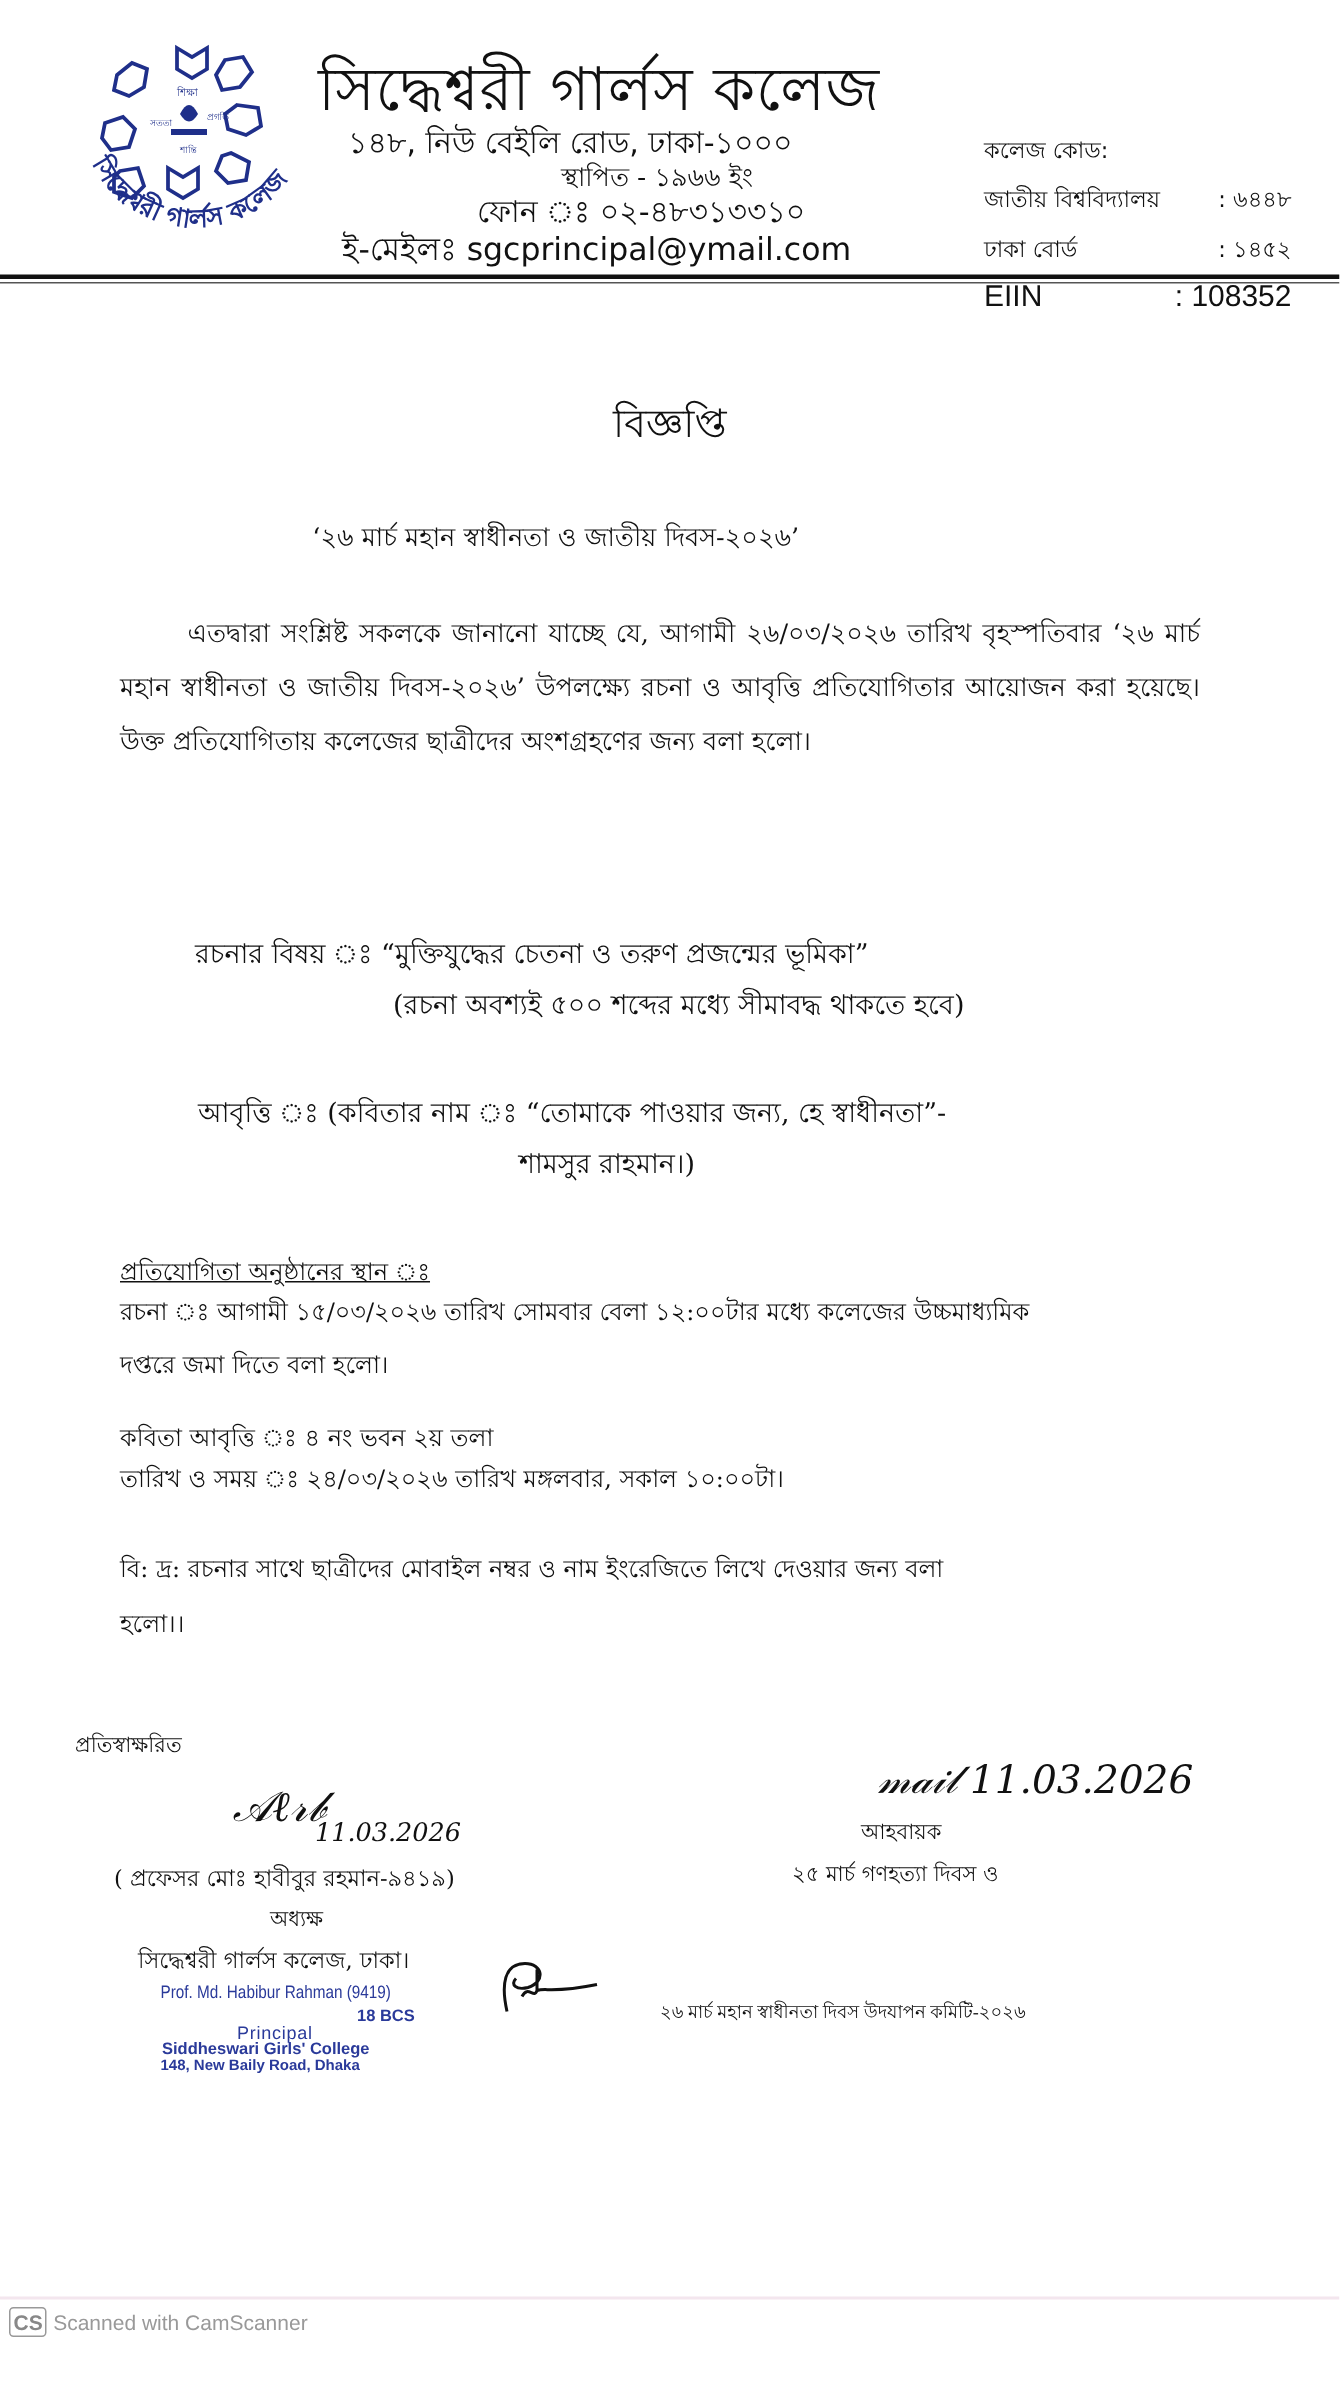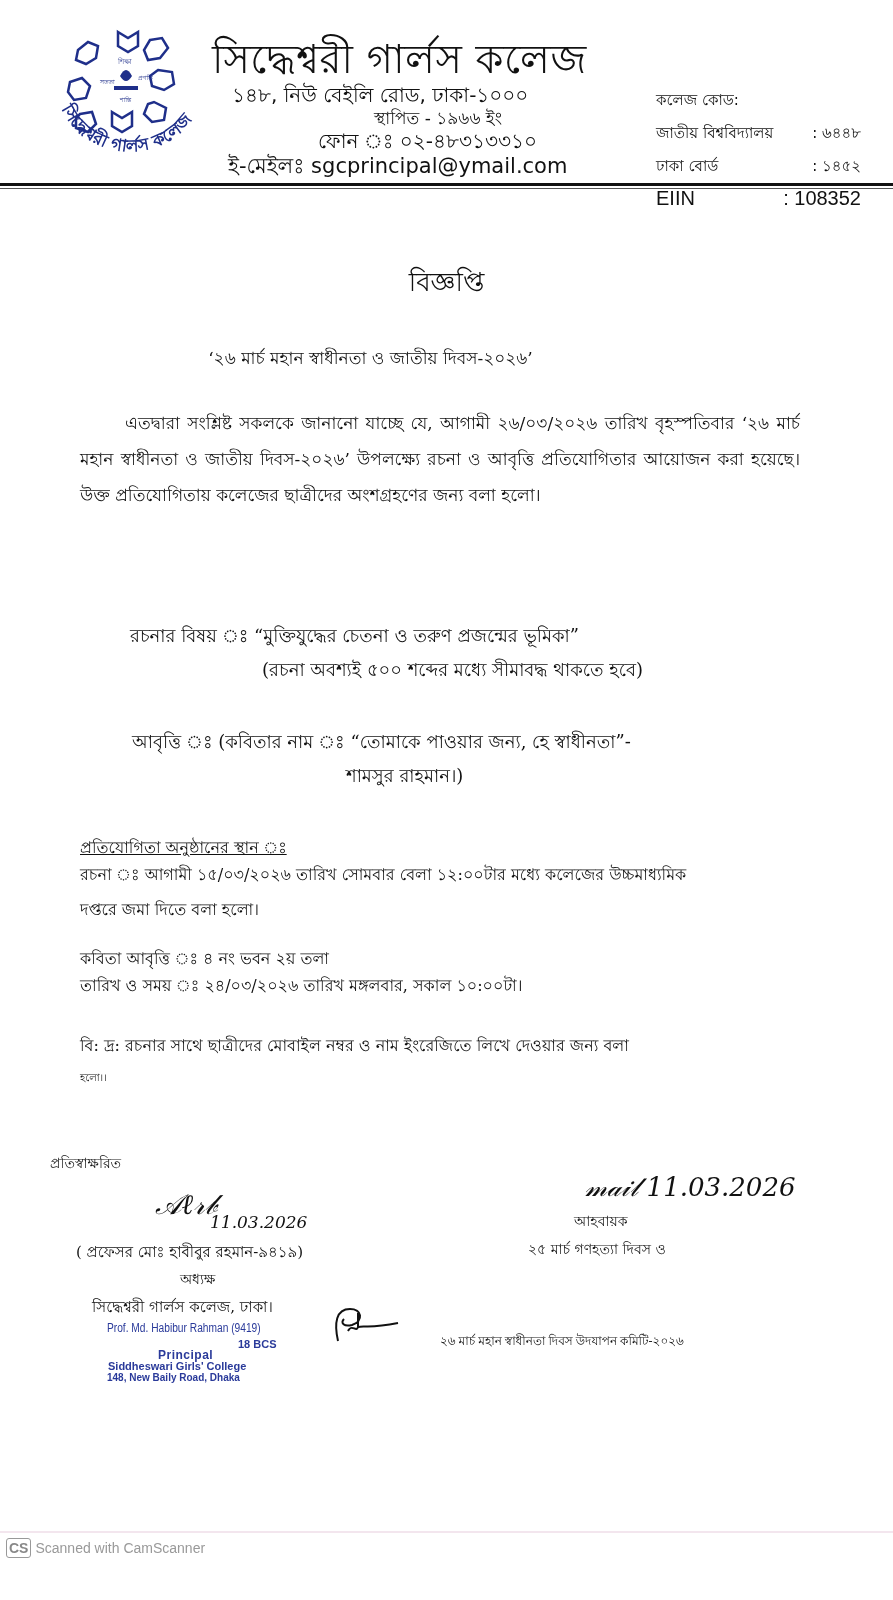--- a/index.html
+++ b/index.html
@@ -34,35 +34,35 @@
   .essay1 { left: 130px; top: 622px; font-size: 18px; }
   .essay2 { left: 262px; top: 656px; font-size: 18px; }
   .recit1 { left: 132px; top: 728px; font-size: 18px; }
   .recit2 { left: 346px; top: 762px; font-size: 18px; }
   .venue-h { left: 80px; top: 835px; text-decoration: underline; font-size: 16px; }
   .venue1 { left: 80px; top: 862px; font-size: 16px; }
   .venue2 { left: 80px; top: 897px; font-size: 16px; }
   .venue3 { left: 80px; top: 946px; font-size: 16px; }
   .venue4 { left: 80px; top: 973px; font-size: 16px; }
   .nb1 { left: 80px; top: 1033px; font-size: 16px; }
-  .nb2 { left: 80px; top: 1070px; font-size: 10px; }
+  .nb2 { left: 80px; top: 1070px; font-size: 16px; }
 
   
   .sig-left { left: 70px; width: 300px; top: 1152px; font-family: Liberation Serif, serif; font-size: 14px; }
   .sig-left .countersigned { margin-left: -20px; }
   .scribble { font-family: "DejaVu Serif", serif; font-style: italic; }
   .sig-scrawl-l { left: 155px; top: 1188px; font-size: 28px; }
   .sig-date-l { left: 210px; top: 1212px; font-size: 17px; }
   .sig-name-bn { left: 76px; top: 1240px; font-size: 15px; font-family: "DejaVu Serif", serif; white-space: nowrap; }
   .sig-role-bn { left: 180px; top: 1268px; font-size: 14px; font-family: "DejaVu Serif", serif; }
   .sig-college-bn { left: 92px; top: 1295px; font-size: 15px; font-family: "DejaVu Serif", serif; white-space: nowrap; }
   .stamp { color: #2a3a9a; font-family: "Liberation Sans", sans-serif; white-space: nowrap; }
   .stamp1 { left: 107px; top: 1321px; font-size: 12px; transform: scaleX(0.85); transform-origin: left; }
   .stamp2 { left: 238px; top: 1338px; font-size: 11px; font-weight: bold; }
-  .stamp3 { left: 158px; top: 1348px; font-size: 12px; font-weight: bold; letter-spacing: 0.5px; }
+  .stamp3 { left: 158px; top: 1348px; font-size: 12px; font-weight: normal; letter-spacing: 0.5px; }
   .stamp4 { left: 108px; top: 1360px; font-size: 11px; font-weight: bold; }
   .stamp5 { left: 107px; top: 1372px; font-size: 10px; font-weight: bold; }
   .sig-initial { left: 328px; top: 1303px; width: 72px; height: 42px; }
   .sig-right-scrawl { left: 585px; top: 1172px; font-size: 26px; }
   .sig-right-role { left: 574px; top: 1210px; font-size: 14px; font-family: "DejaVu Serif", serif; }
   .sig-right-c1 { left: 528px; top: 1238px; font-size: 14px; font-family: "DejaVu Serif", serif; white-space: nowrap; }
   .sig-right-c2 { left: 440px; top: 1332px; font-size: 12px; font-family: Liberation Serif, serif; white-space: nowrap; }
 
   .scanner-band { left: 0; top: 1531px; width: 893px; height: 2px; background: #f3e6ee; }
   .watermark { left: 6px; top: 1538px; display: flex; align-items: center; gap: 4px; color: #999; font-family: "Liberation Sans", sans-serif; font-size: 14px; justify-content: space-between; }

